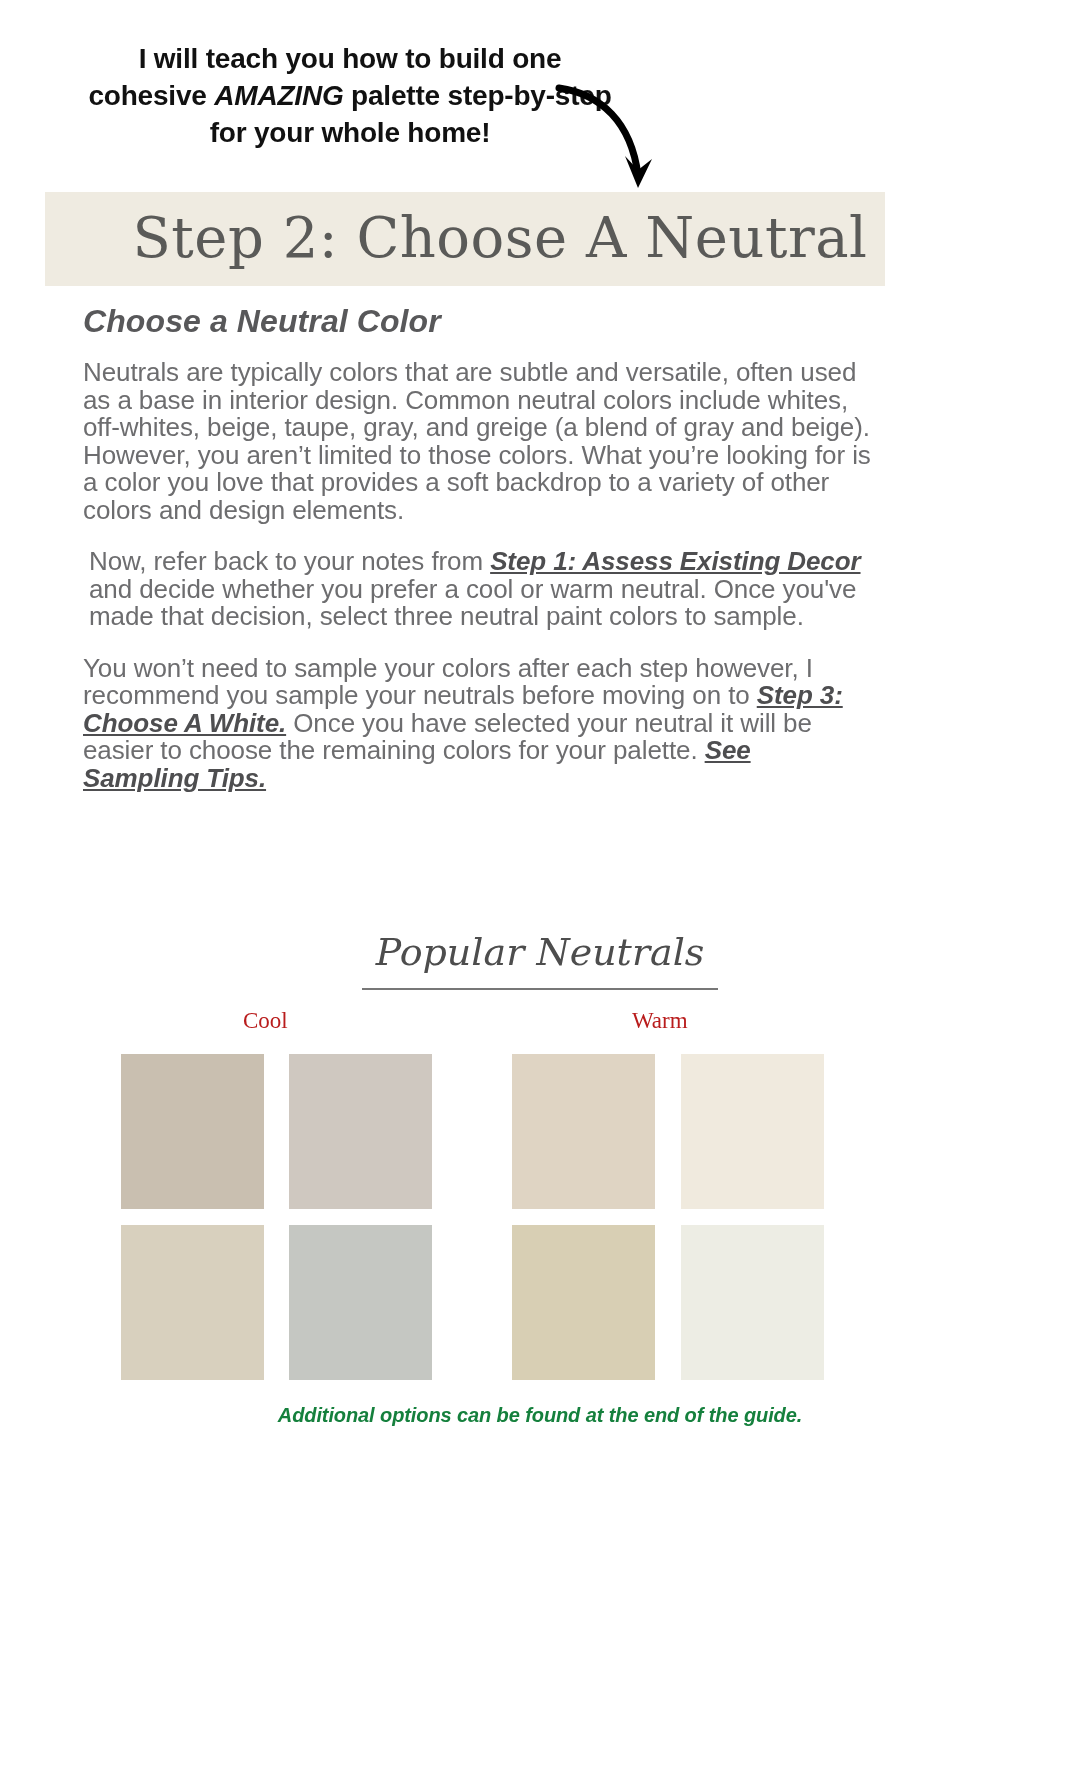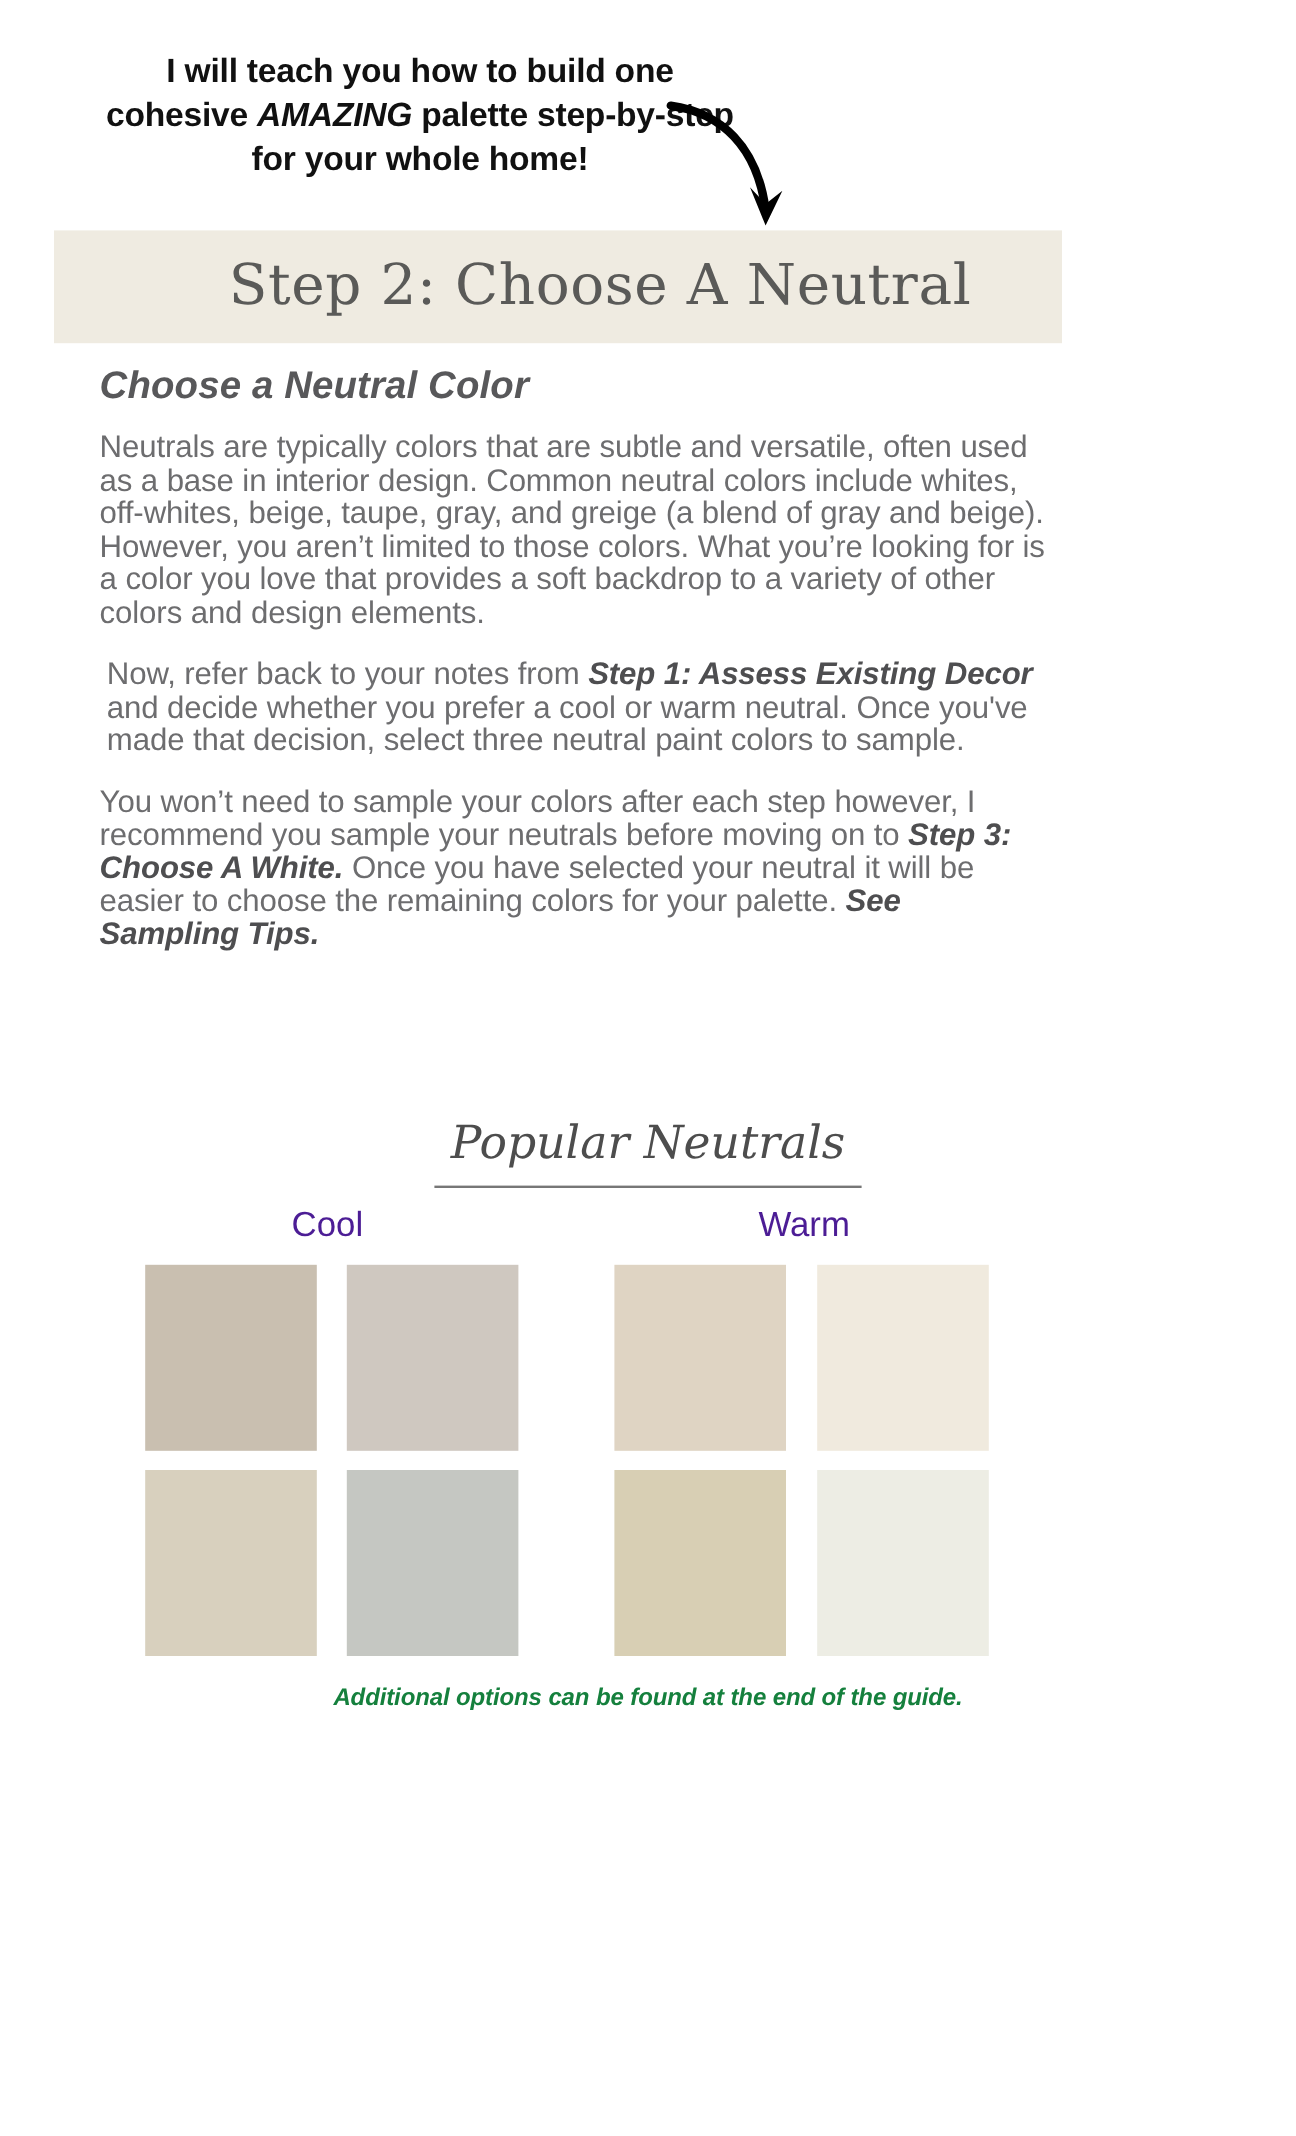--- a/index.html
+++ b/index.html
@@ -55,21 +55,21 @@
     background: #EFEBE1;
   }
   .banner-title {
     position: absolute;
     left: 0; right: 0;
     top: 50%;
     transform: translateY(-52%);
     text-align: center;
     font-family: "DejaVu Serif", serif;
     font-weight: 400;
-    font-size: 47px;
+    font-size: 56px;
     line-height: 52px;
     color: #5a5a58;
     letter-spacing: 0.5px;
     padding-left: 70px;
     -webkit-text-stroke: 0px;
   }
 
   
   .content {
     position: absolute;
@@ -93,20 +93,21 @@
     line-height: 27.5px;
     color: #6d6d6f;
     margin: 0 0 24px 0;
     letter-spacing: -0.1px;
   }
   p.body.indent { padding-left: 6px; }
   p.body b {
     font-weight: bold;
     font-style: italic;
     color: #4e4e50;
+    text-decoration: underline;
   }
   p.tip {
     font-family: "Liberation Sans", sans-serif;
     font-weight: bold;
     font-style: italic;
     font-size: 20.5px;
     line-height: 28px;
     color: #58585a;
     margin: 6px 0 0 0;
     width: 800px;
@@ -133,24 +134,24 @@
     border-bottom: 2px solid #777;
     padding: 0 14px 14px 14px;
   }
   .cw-row {
     position: relative;
     height: 42px;
     margin-top: 14px;
   }
   .cw-label {
     position: absolute;
-    font-family: Liberation Sans, sans-serif;
-    font-size: 29px;
+    font-family: Liberation Serif, serif;
+    font-size: 23px;
     line-height: 34px;
-    color: #4c1d95;
+    color: #b91c1c;
   }
   .cw-cool { left: 243px; }
   .cw-warm { left: 632px; }
 
   .swatch-grid {
     position: relative;
     margin-top: 8px;
     height: 336px;
   }
   .swatch {

